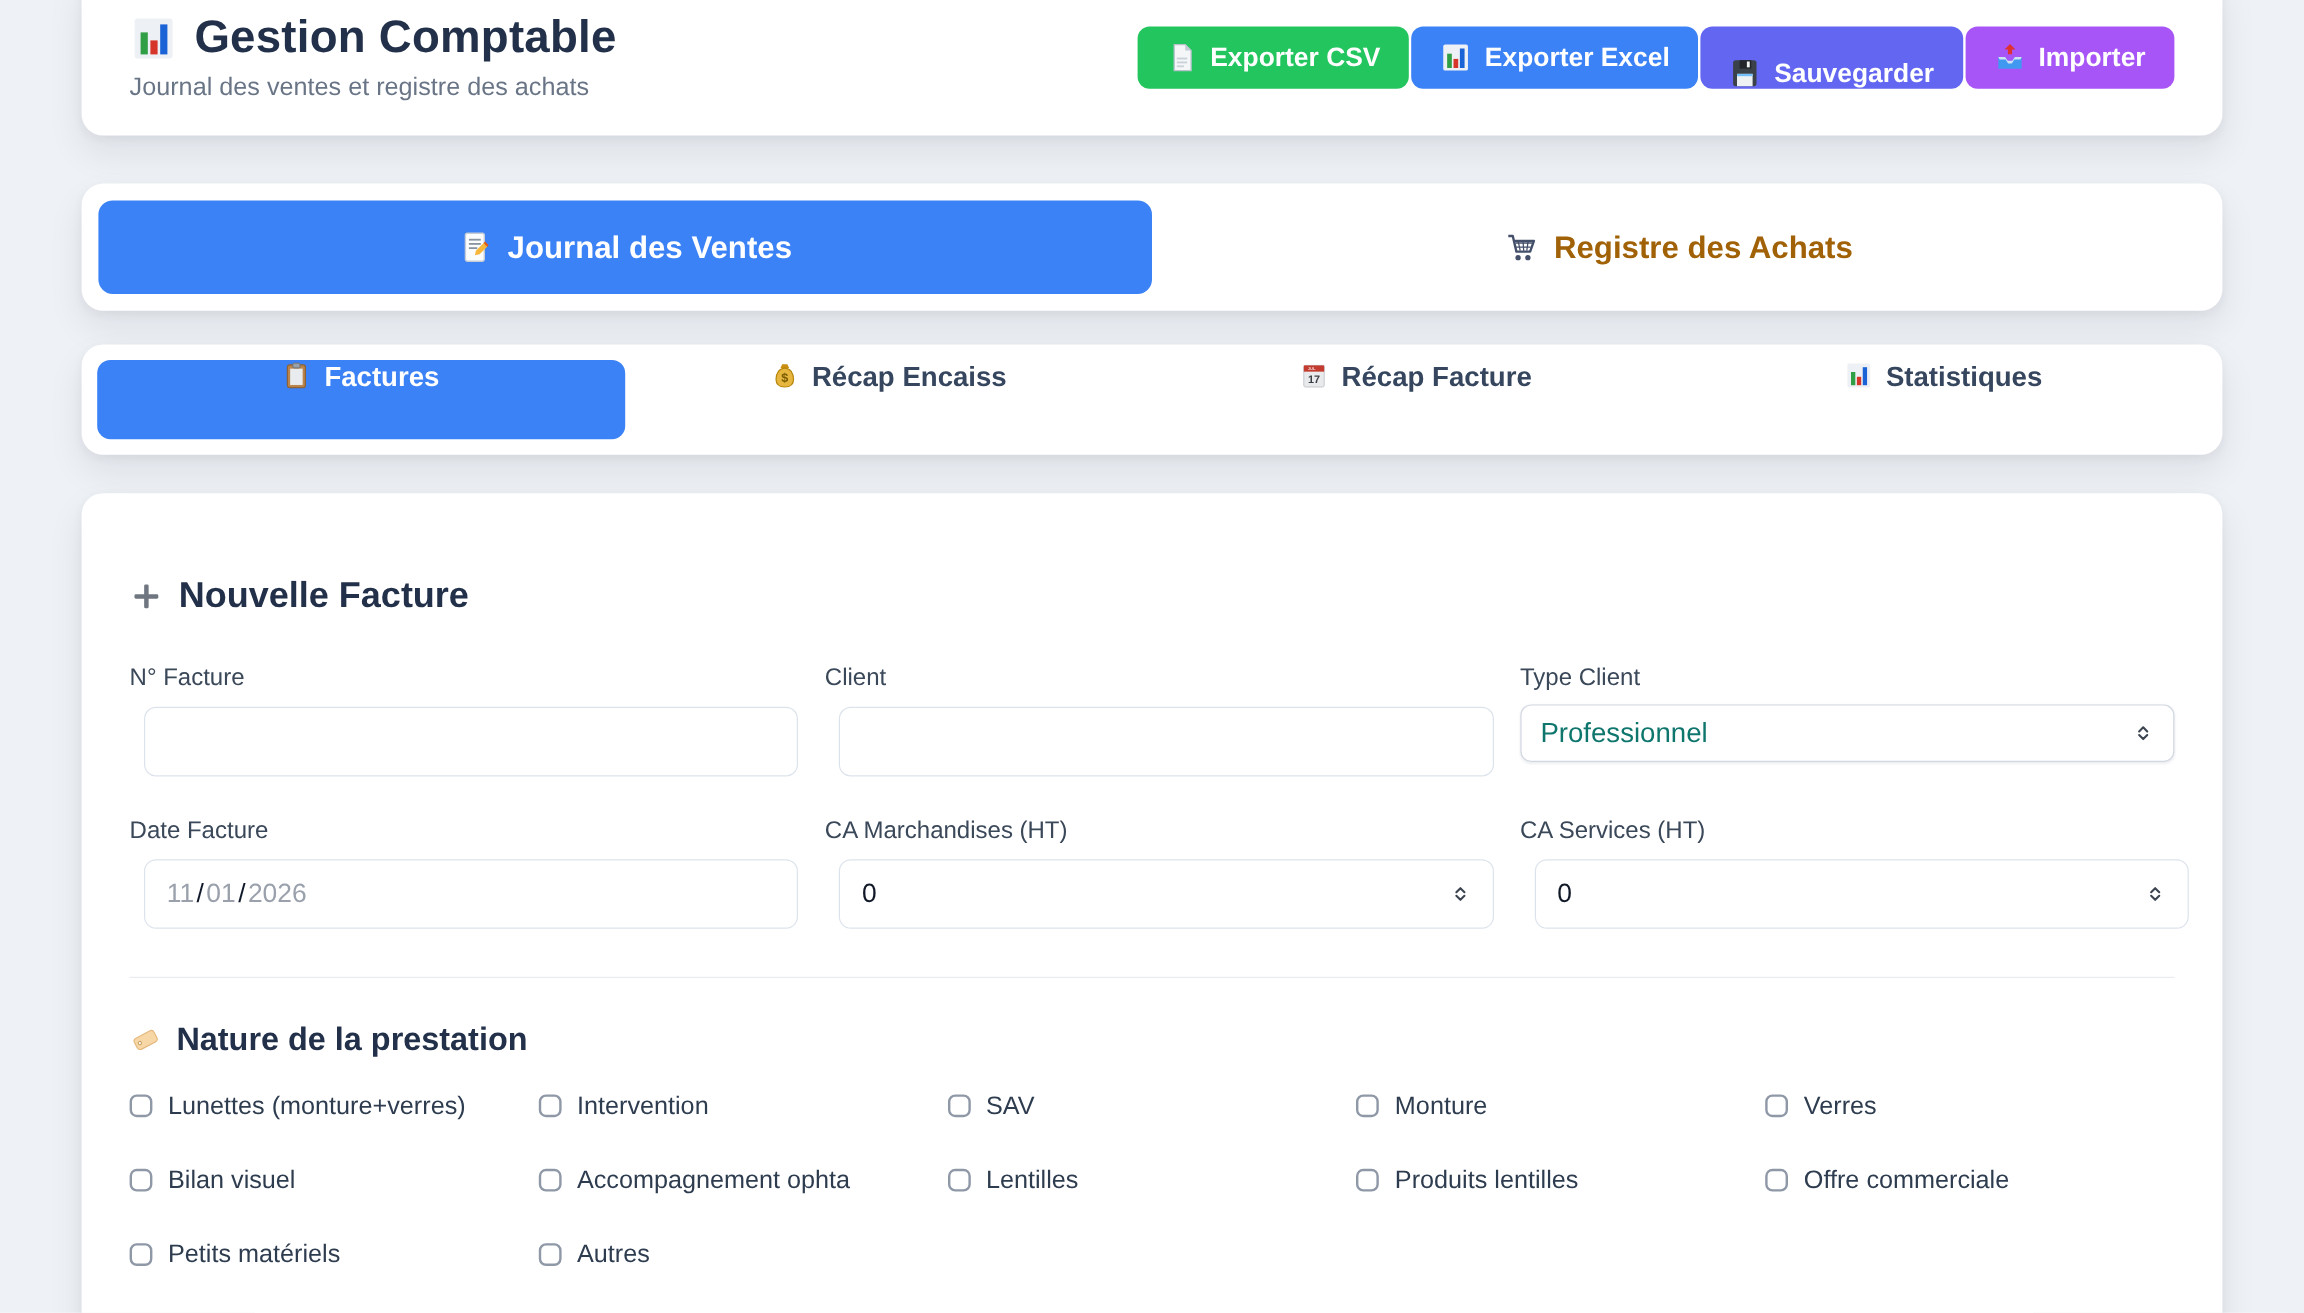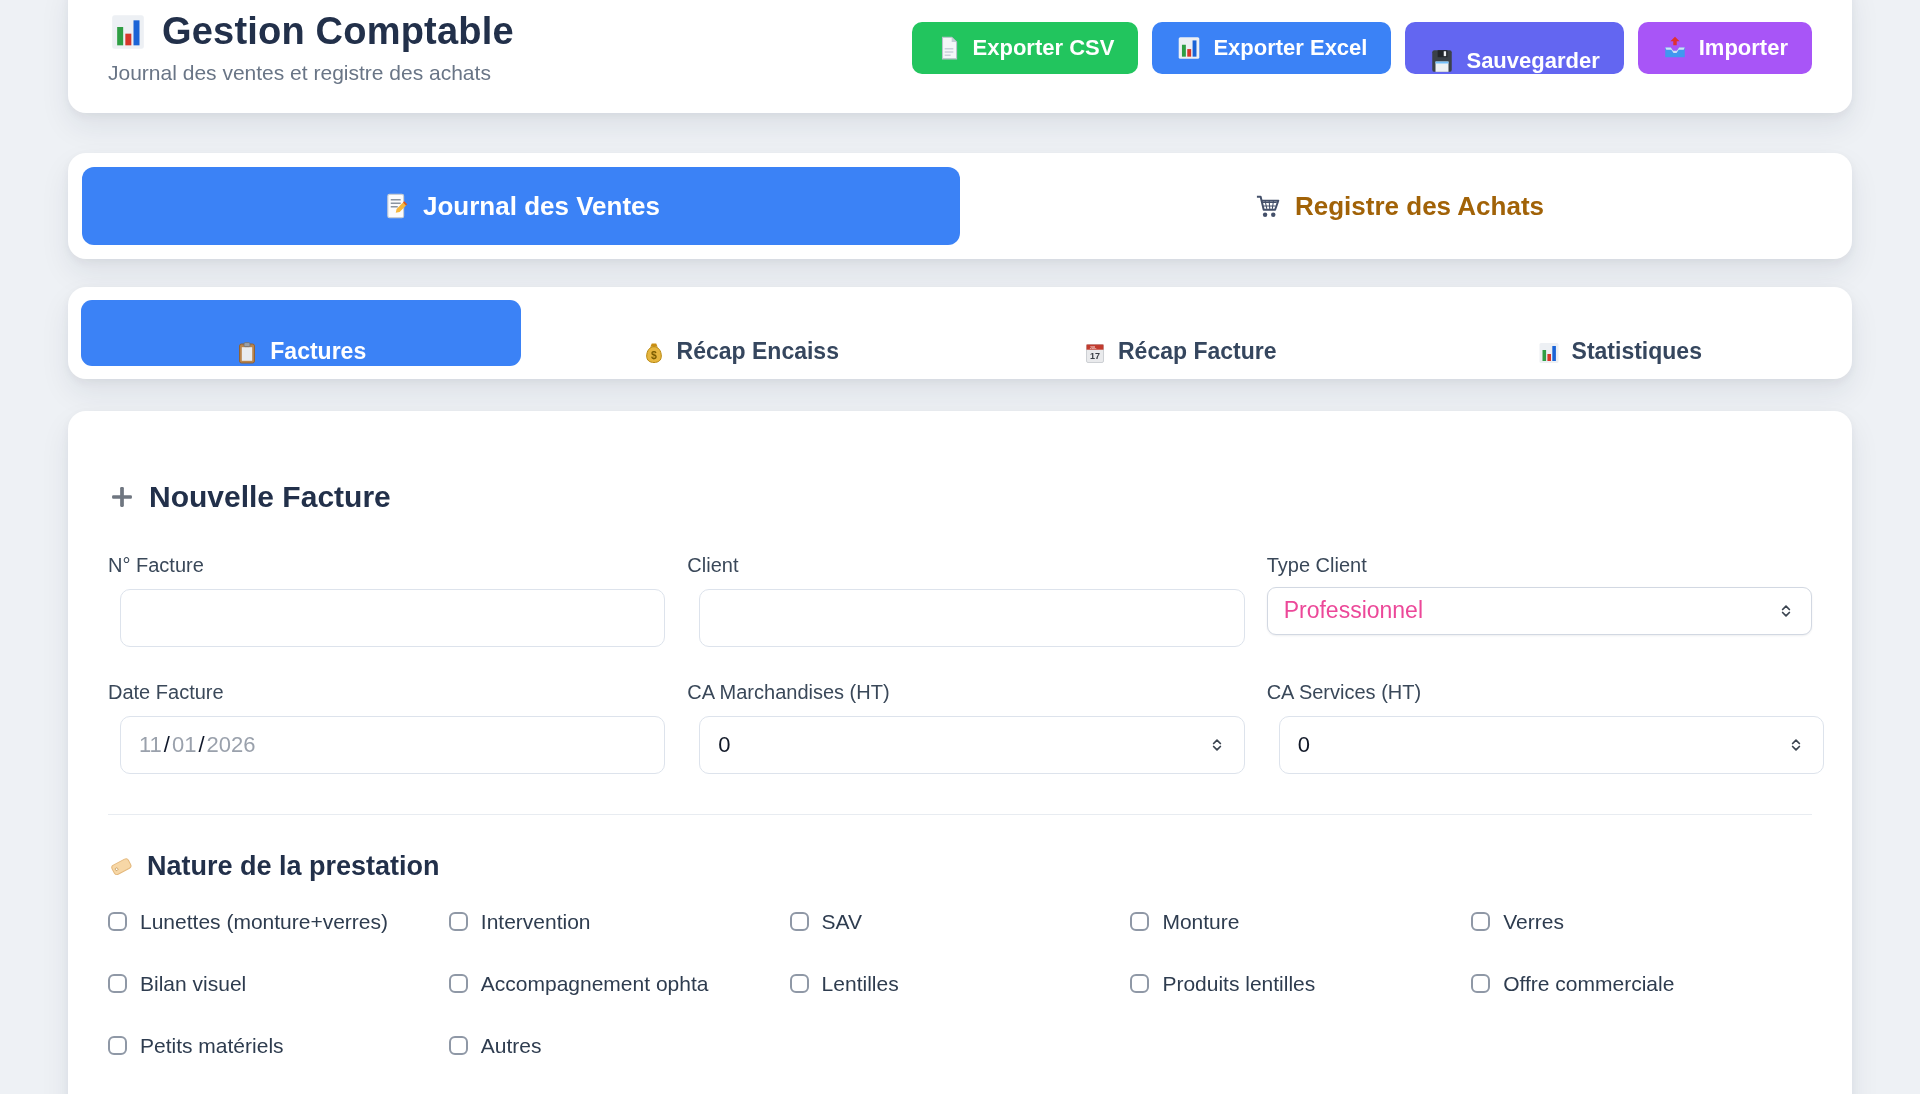--- a/index.html
+++ b/index.html
@@ -13,21 +13,21 @@
   .wrap { width:1784px; margin:0 auto; }
   .card {
     background:#ffffff; border-radius:18px;
     box-shadow:0 14px 30px rgba(30,41,59,.08), 0 3px 8px rgba(30,41,59,.05);
   }
 
   
   .header { margin-top:-18px; padding:28px 40px; display:flex; align-items:center; justify-content:space-between; border-radius:0 0 18px 18px; }
   .h-title { display:flex; align-items:center; gap:14px; font-size:38px; font-weight:700; color:#22304a; letter-spacing:.2px; }
   .h-sub { margin-top:8px; font-size:21px; color:#697586; }
-  .h-actions { display:flex; gap:14px; }
+  .h-actions { display:flex; gap:2px; }
   .hbtn {
     border:none; cursor:pointer; height:52px; padding:0 24px; border-radius:10px;
     display:flex; align-items:center; gap:11px; color:#fff; font-size:22px; font-weight:700;
     font-family:"Liberation Sans", sans-serif;
   }
 
   
   .ic { display:inline-flex; flex:none; }
   .ic svg { width:100%; height:100%; display:block; }
   .ic-40 { width:40px; height:40px; }
@@ -40,42 +40,42 @@
   .tab {
     height:78px; border-radius:12px; display:flex; align-items:center; justify-content:center;
     gap:13px; font-size:26px; font-weight:700; color:#a16207; cursor:pointer; background:transparent; border:none;
     font-family:"Liberation Sans", sans-serif;
   }
   .tab.active { background:#3b82f6; color:#fff; }
 
   
   .subtabs { margin-top:28px; padding:13px; display:grid; grid-template-columns:repeat(4,1fr); }
   .subtab {
-    height:66px; border-radius:11px; display:flex; align-items:flex-end; justify-content:center;
+    height:66px; border-radius:11px; display:flex; align-items:flex-start; justify-content:center;
     gap:11px; font-size:23px; font-weight:700; color:#35465e; cursor:pointer; background:transparent; border:none;
     font-family:"Liberation Sans", sans-serif;
   }
   .subtab.active { background:#3b82f6; color:#fff; }
 
   
   .main { margin-top:32px; padding:44px 40px 60px; height:720px; }
   .sec-title { display:flex; align-items:center; gap:13px; font-size:30px; font-weight:700; color:#22304a; }
   .sec-title.small { font-size:27px; }
 
   .form-grid { margin-top:40px; display:grid; grid-template-columns:repeat(3,1fr); column-gap:26px; row-gap:28px;gap:34px; }
   .flabel { display:block; font-size:20px; font-weight:500; color:#3a4859; }
   .input {
     margin-top:12px; height:58px; width:100%; border:1.5px solid #dde3ec; border-radius:10px;
     background:#fff; display:flex; align-items:center; padding:0 18px; font-size:22px; color:#111827;
     position:relative;
     margin-left:12px;
   }
   .select {
     margin-top:10px; height:48px; width:100%; border:1px solid #d2d8e2; border-radius:9px;
-    background:#fff; display:flex; align-items:center; padding:0 16px; font-size:23px; color:#ec4899;
+    background:#fff; display:flex; align-items:center; padding:0 16px; font-size:23px; color:#0f766e;
     box-shadow:0 1px 2px rgba(30,41,59,.08); cursor:pointer;
   }
   .select .grow, .input .grow { flex:1 1 auto; }
   .chev { width:18px; height:26px; color:#3b4450; }
   .chev svg { width:100%; height:100%; }
   .date-dim { color:#9aa1ac; }
   .date-sep { color:#0f172a; font-weight:500; padding:0 2px; }
 
   .rule { border:none; border-top:1.5px solid #e8ecf1; margin:40px 0 36px; }
   .rule2 { border:none; border-top:1.5px solid #e8ecf1; margin:38px 0 26px; }

